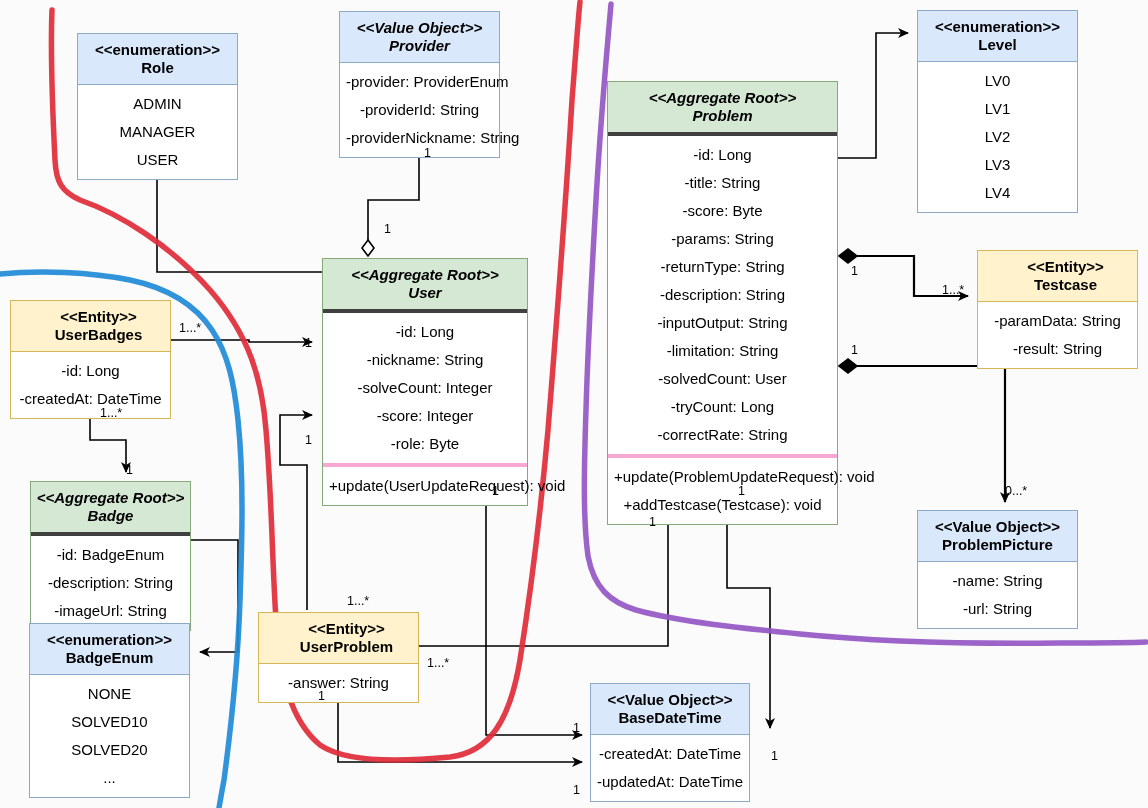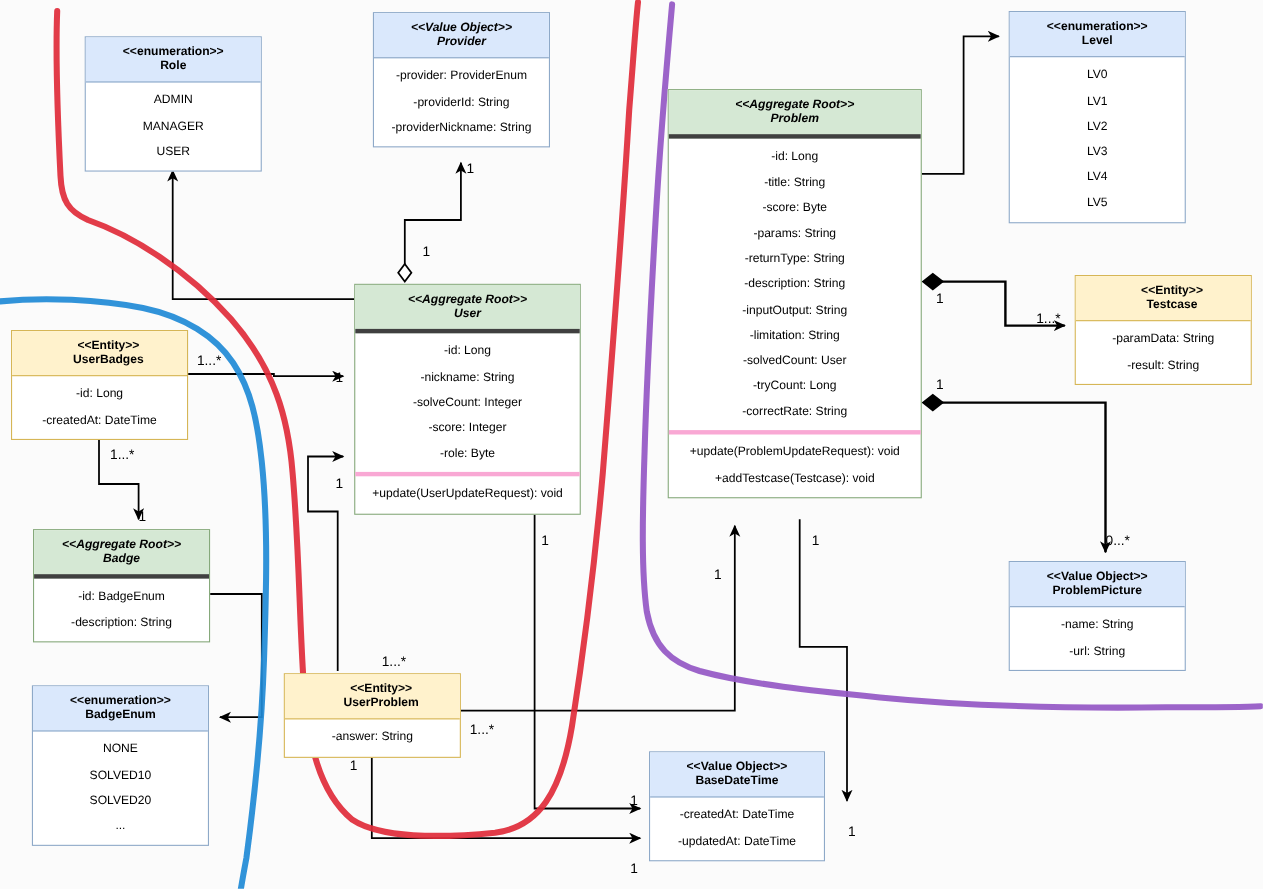--- a/index.html
+++ b/index.html
@@ -11,21 +11,21 @@
     overflow:hidden;
     position:relative;
   }
   #canvas{position:absolute;left:0;top:0;width:1148px;height:808px;}
 
   
   .uml{
     position:absolute;
     box-sizing:border-box;
     background:#ffffff;
-    font-size:11px;
+    font-size:15px;
     line-height:1.2;
     color:#000;
     z-index:5;
   }
   .uml .hdr{
     box-sizing:border-box;
     text-align:center;
     font-weight:bold;
     padding:7px 4px 7px 4px;
     white-space:nowrap;
@@ -153,21 +153,20 @@
     <div class="hdr">
       <span class="st">&lt;&lt;enumeration&gt;&gt;</span>
       <span class="nm">Level</span>
     </div>
     <div class="sect">
       <div class="row">LV0</div>
       <div class="row">LV1</div>
       <div class="row">LV2</div>
       <div class="row">LV3</div>
       <div class="row">LV4</div>
-      <div class="row">LV5</div>
     </div>
   </div>
 
   <div class="uml t-green italic" style="left:607px;top:81px;width:231px;">
     <div class="hdr">
       <span class="st">&lt;&lt;Aggregate Root&gt;&gt;</span>
       <span class="nm">Problem</span>
     </div>
     <div class="sect">
       <div class="row">-id: Long</div>
@@ -228,20 +227,21 @@
   </div>
 
   <div class="uml t-green italic" style="left:30px;top:481px;width:161px;">
     <div class="hdr">
       <span class="st">&lt;&lt;Aggregate Root&gt;&gt;</span>
       <span class="nm">Badge</span>
     </div>
     <div class="sect">
       <div class="row">-id: BadgeEnum</div>
       <div class="row">-description: String</div>
+      <div class="row">-imageUrl: String</div>
     </div>
   </div>
 
   <div class="uml t-blue" style="left:29px;top:623px;width:161px;">
     <div class="hdr">
       <span class="st">&lt;&lt;enumeration&gt;&gt;</span>
       <span class="nm">BadgeEnum</span>
     </div>
     <div class="sect">
       <div class="row">NONE</div>

